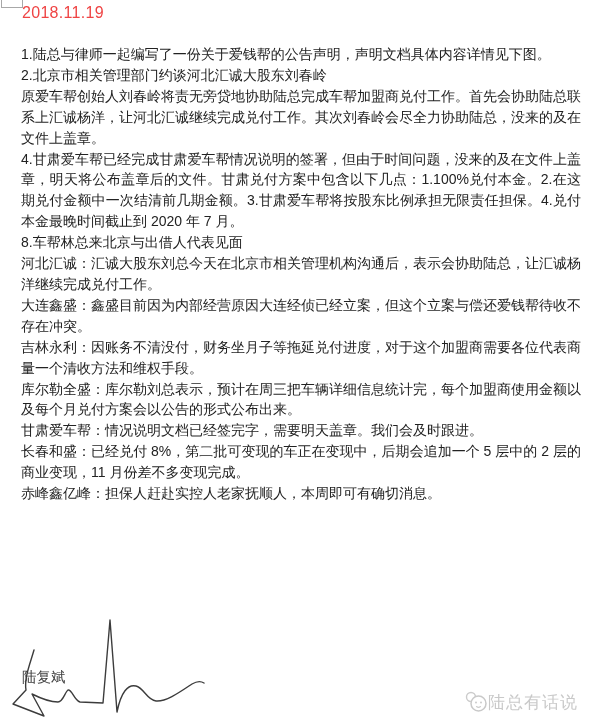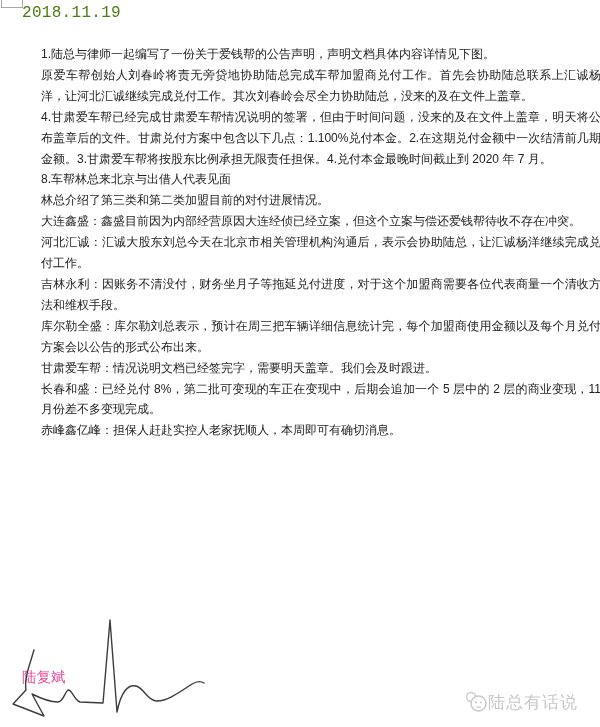--- a/index.html
+++ b/index.html
@@ -21,47 +21,46 @@
     top: -7px;
     width: 20px;
     height: 13px;
     border: 1px solid #a8a8a8;
     background: #ffffff;
   }
   .doc-date {
     position: absolute;
     left: 22px;
     top: 4px;
-    font-family: Liberation Mono, monospace;
+    font-family: Liberation Sans, sans-serif;
     font-size: 16px;
-    color: #4d7c0f;
+    color: #ef4444;
     letter-spacing: 0.3px;
   }
   .doc-body {
     position: absolute;
     left: 21px;
     top: 44px;
     width: 560px;
-    font-size: 12px;
+    font-size: 14px;
     line-height: 20.9px;
     text-align: justify;
     color: #222222;
-    margin-left: 20px;
   }
   .doc-body p.para {
     margin: 0;
     padding: 0;
     word-break: break-all;
   }
   .signature-name {
     position: absolute;
     left: 22px;
     top: 668px;
     font-size: 14.5px;
-    color: #ec4899;
+    color: #404040;
   }
   .signature-svg {
     position: absolute;
     left: 0;
     top: 608px;
   }
   .watermark {
     position: absolute;
     right: 22px;
     bottom: 13px;
@@ -77,26 +76,26 @@
 </style>
 </head>
 <body>
 
 <div class="corner-fragment"></div>
 
 <div class="doc-date">2018.11.19</div>
 
 <div class="doc-body">
   <p class="para">1.陆总与律师一起编写了一份关于爱钱帮的公告声明，声明文档具体内容详情见下图。</p>
+  <p class="para">2.北京市相关管理部门约谈河北汇诚大股东刘春岭</p>
   <p class="para">原爱车帮创始人刘春岭将责无旁贷地协助陆总完成车帮加盟商兑付工作。首先会协助陆总联系上汇诚杨洋，让河北汇诚继续完成兑付工作。其次刘春岭会尽全力协助陆总，没来的及在文件上盖章。</p>
   <p class="para">4.甘肃爱车帮已经完成甘肃爱车帮情况说明的签署，但由于时间问题，没来的及在文件上盖章，明天将公布盖章后的文件。甘肃兑付方案中包含以下几点：1.100%兑付本金。2.在这期兑付金额中一次结清前几期金额。3.甘肃爱车帮将按股东比例承担无限责任担保。4.兑付本金最晚时间截止到 2020 年 7 月。</p>
   <p class="para">8.车帮林总来北京与出借人代表见面</p>
-  <p class="para">林总介绍了第三类和第二类加盟目前的对付进展情况。</p>
+  <p class="para">河北汇诚：汇诚大股东刘总今天在北京市相关管理机构沟通后，表示会协助陆总，让汇诚杨洋继续完成兑付工作。</p>
   <p class="para">大连鑫盛：鑫盛目前因为内部经营原因大连经侦已经立案，但这个立案与偿还爱钱帮待收不存在冲突。</p>
-  <p class="para">河北汇诚：汇诚大股东刘总今天在北京市相关管理机构沟通后，表示会协助陆总，让汇诚杨洋继续完成兑付工作。</p>
   <p class="para">吉林永利：因账务不清没付，财务坐月子等拖延兑付进度，对于这个加盟商需要各位代表商量一个清收方法和维权手段。</p>
   <p class="para">库尔勒全盛：库尔勒刘总表示，预计在周三把车辆详细信息统计完，每个加盟商使用金额以及每个月兑付方案会以公告的形式公布出来。</p>
   <p class="para">甘肃爱车帮：情况说明文档已经签完字，需要明天盖章。我们会及时跟进。</p>
   <p class="para">长春和盛：已经兑付 8%，第二批可变现的车正在变现中，后期会追加一个 5 层中的 2 层的商业变现，11 月份差不多变现完成。</p>
   <p class="para">赤峰鑫亿峰：担保人赶赴实控人老家抚顺人，本周即可有确切消息。</p>
 </div>
 
 <div class="signature-name">陆复斌</div>
 
 <svg class="signature-svg" width="220" height="119" viewBox="0 0 220 119" fill="none">

